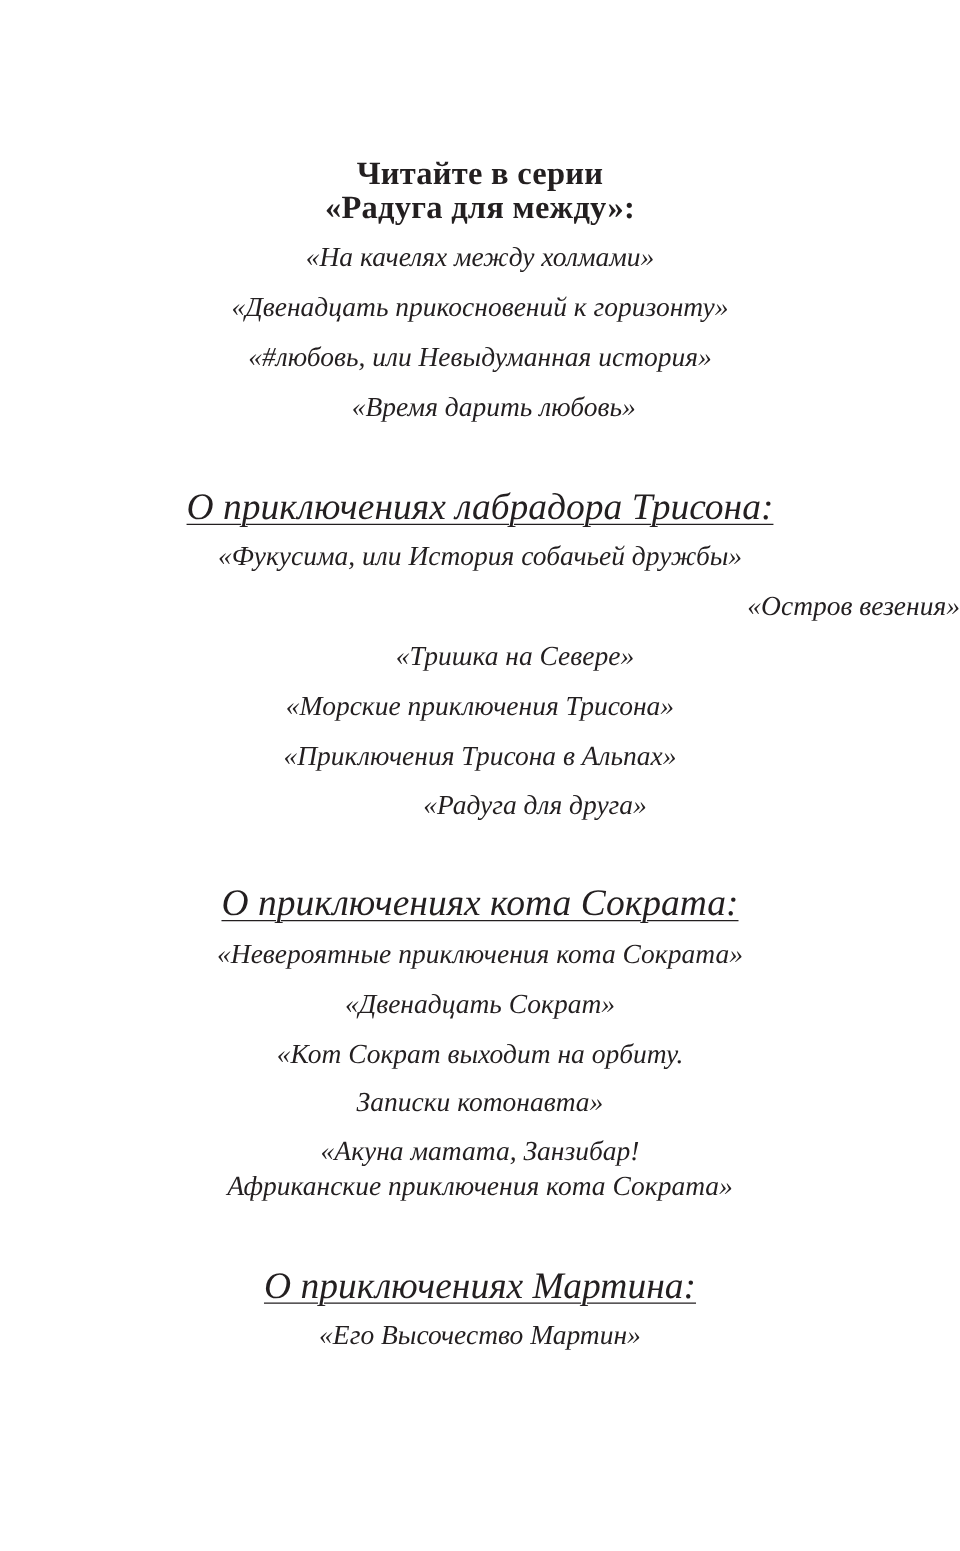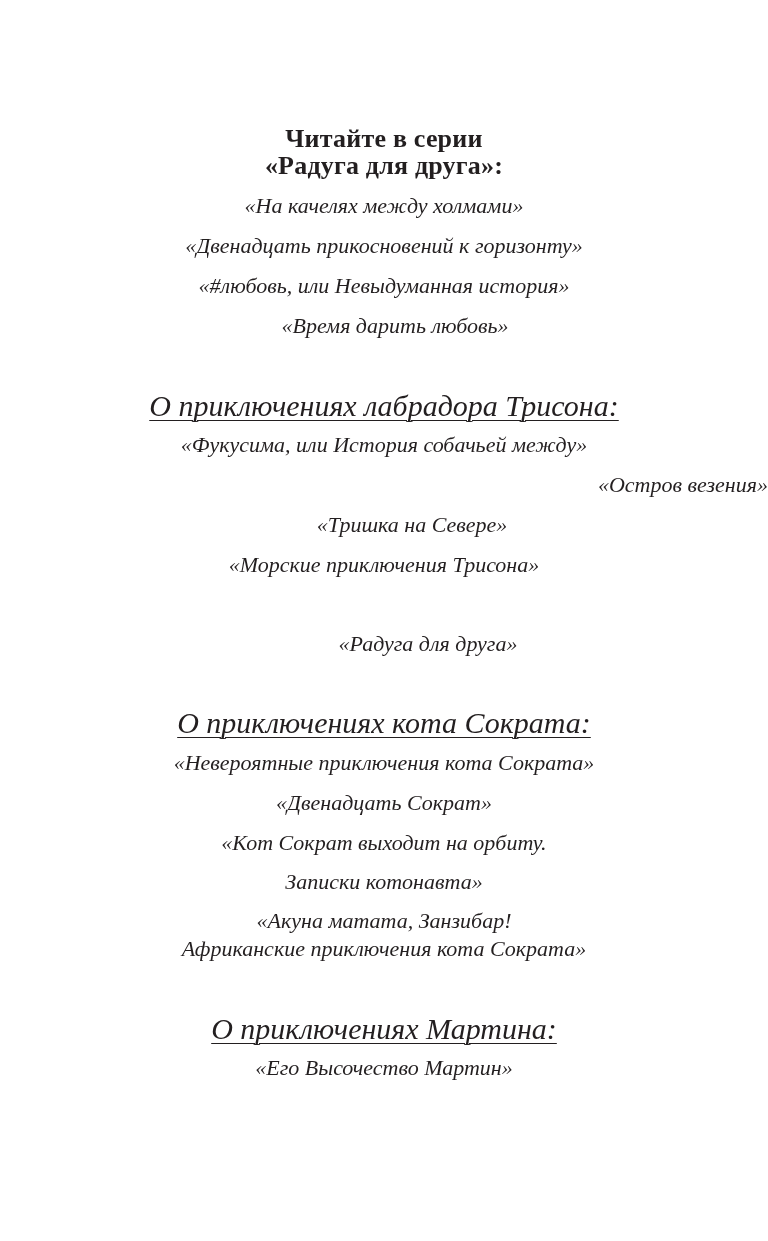--- a/index.html
+++ b/index.html
@@ -50,32 +50,33 @@
       text-decoration-thickness: 1px;
       text-underline-offset: 4px;
     }
   </style>
 </head>
 <body>
 
 <div class="page">
 
   <div class="line title" style="top:126px;">Читайте в серии</div>
-  <div class="line title" style="top:153px;">«Радуга для друга»:</div>
+  <div class="line title" style="top:153px;">«Радуга для между»:</div>
 
   <div class="line item" style="top:193px;">«На качелях между холмами»</div>
   <div class="line item" style="top:233px;">«Двенадцать прикосновений к горизонту»</div>
   <div class="line item" style="top:273px;">«#любовь, или Невыдуманная история»</div>
   <div class="line item" style="top:313px;padding-left:11px;">«Время дарить любовь»</div>
 
   <div class="line section-header" style="top:393px;"><span>О приключениях лабрадора Трисона:</span></div>
-  <div class="line item" style="top:432px;">«Фукусима, или История собачьей между»</div>
+  <div class="line item" style="top:432px;">«Фукусима, или История собачьей дружбы»</div>
   <div class="line item" style="top:472px;text-align:right;">«Остров везения»</div>
   <div class="line item" style="top:512px;padding-left:28px;">«Тришка на Севере»</div>
   <div class="line item" style="top:552px;">«Морские приключения Трисона»</div>
+  <div class="line item" style="top:592px;">«Приключения Трисона в Альпах»</div>
   <div class="line item" style="top:631px;margin-left:44px;">«Радуга для друга»</div>
 
   <div class="line section-header" style="top:710px;"><span>О приключениях кота Сократа:</span></div>
   <div class="line item" style="top:750px;">«Невероятные приключения кота Сократа»</div>
   <div class="line item" style="top:790px;">«Двенадцать Сократ»</div>
   <div class="line item" style="top:830px;">«Кот Сократ выходит на орбиту.</div>
   <div class="line item" style="top:908px;">«Акуна матата, Занзибар!</div>
   <div class="line item" style="top:869px;">Записки котонавта»</div>
   <div class="line item" style="top:936px;">Африканские приключения кота Сократа»</div>
 

